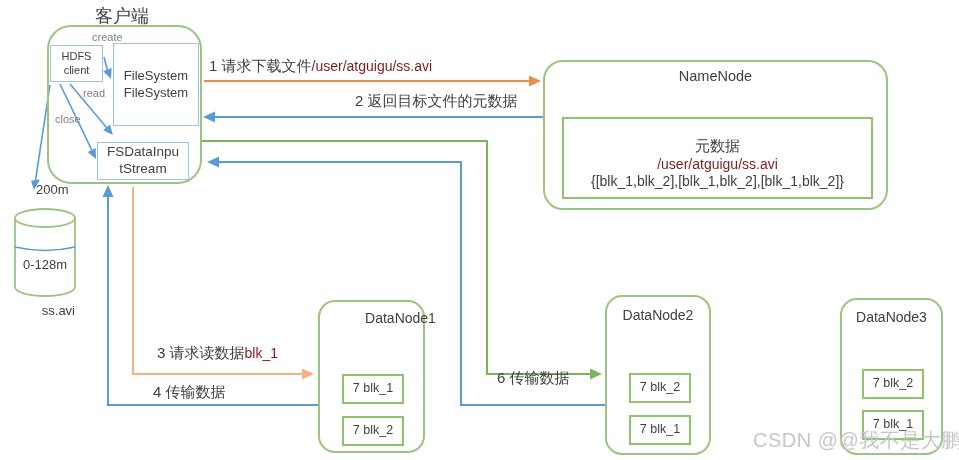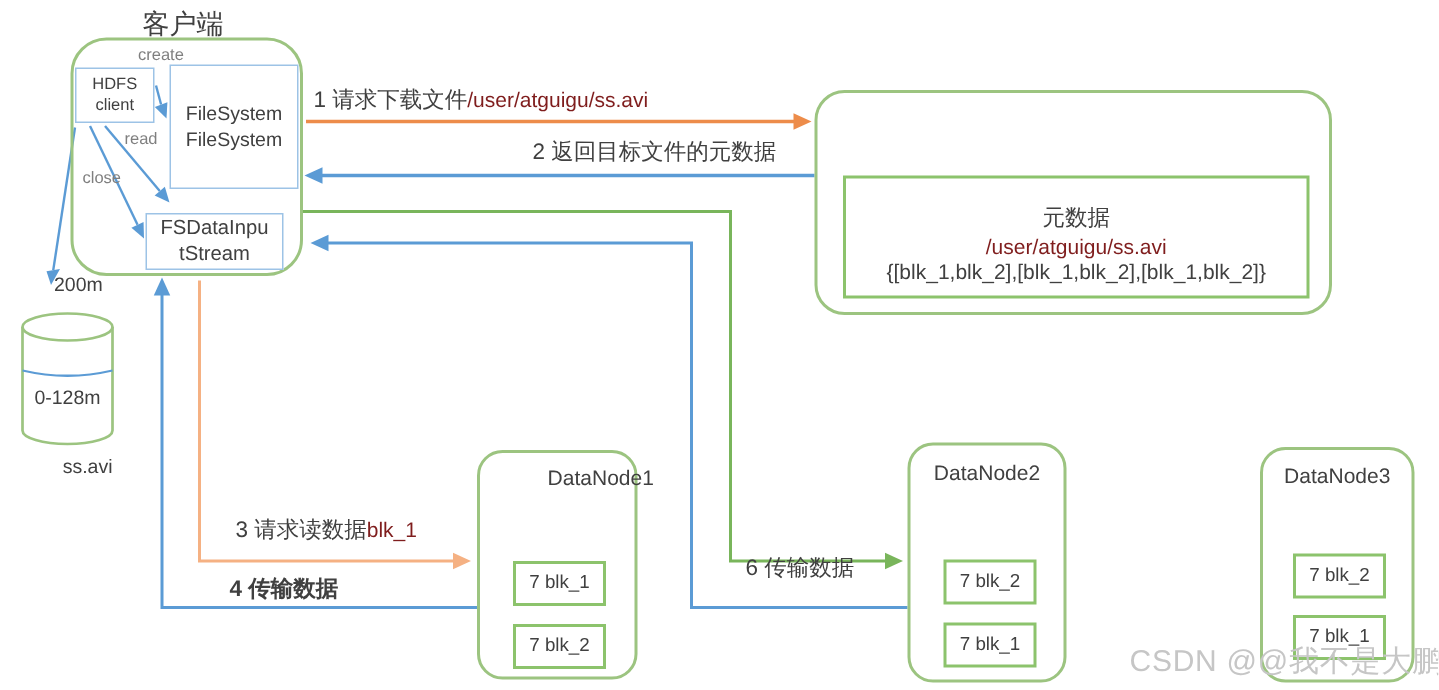--- a/index.html
+++ b/index.html
@@ -99,20 +99,21 @@
 
   <div class="lbl small" style="left:92px;top:31px;">create</div>
   <div class="lbl small" style="left:83px;top:87px;">read</div>
   <div class="lbl small" style="left:55px;top:113px;">close</div>
 
   <div class="lbl" style="left:36px;top:182px;font-size:13px;">200m</div>
   <div class="lbl" style="left:15px;top:257px;width:60px;text-align:center;font-size:13px;">0-128m</div>
   <div class="lbl" style="left:15px;top:303px;width:60px;text-align:right;font-size:13px;">ss.avi</div>
 
   <div class="container" style="left:543px;top:60px;width:341px;height:146px;border-radius:20px;">
+    <div class="ctitle" style="position:absolute;top:6px;left:0;">NameNode</div>
     <div class="box greenbox" style="left:17px;top:55px;width:311px;height:82px;justify-content:space-between;padding:18px 0;box-sizing:border-box;">
       <span style="font-size:15px;">元数据</span>
       <span class="gray" style="font-size:14px;">/user/atguigu/ss.avi</span>
       <span style="font-size:14px;">{[blk_1,blk_2],[blk_1,blk_2],[blk_1,blk_2]}</span>
     </div>
   </div>
 
   <div class="container" style="left:318px;top:300px;width:103px;height:149px;border-radius:17px;">
     <div class="ctitle" style="position:absolute;top:8px;left:0;font-size:14px;padding-left:29px;">DataNode1</div>
     <div class="box greenbox" style="left:22px;top:72px;width:58px;height:26px;font-size:12.5px;">
@@ -146,20 +147,20 @@
   <div class="lbl" style="left:209px;top:57px;font-size:15px;">
     <span>1 请求下载文件</span><span class="gray" style="font-size:14px;">/user/atguigu/ss.avi</span>
   </div>
 
   <div class="lbl" style="left:355px;top:92px;font-size:15px;">2 返回目标文件的元数据</div>
 
   <div class="lbl" style="left:157px;top:344px;font-size:15px;">
     <span>3 请求读数据</span><span class="gray" style="font-size:14px;">blk_1</span>
   </div>
 
-  <div class="lbl" style="left:153px;top:383px;font-size:15px;font-weight:bold;">4 传输数据</div>
+  <div class="lbl" style="left:153px;top:383px;font-size:15px;">4 传输数据</div>
 
 
   <div class="lbl" style="left:497px;top:369px;font-size:15px;">6 传输数据</div>
 
   <div class="watermark" style="left:753px;top:427px;">CSDN @@我不是大鹏</div>
 
 </div>
 
 </body></html>

